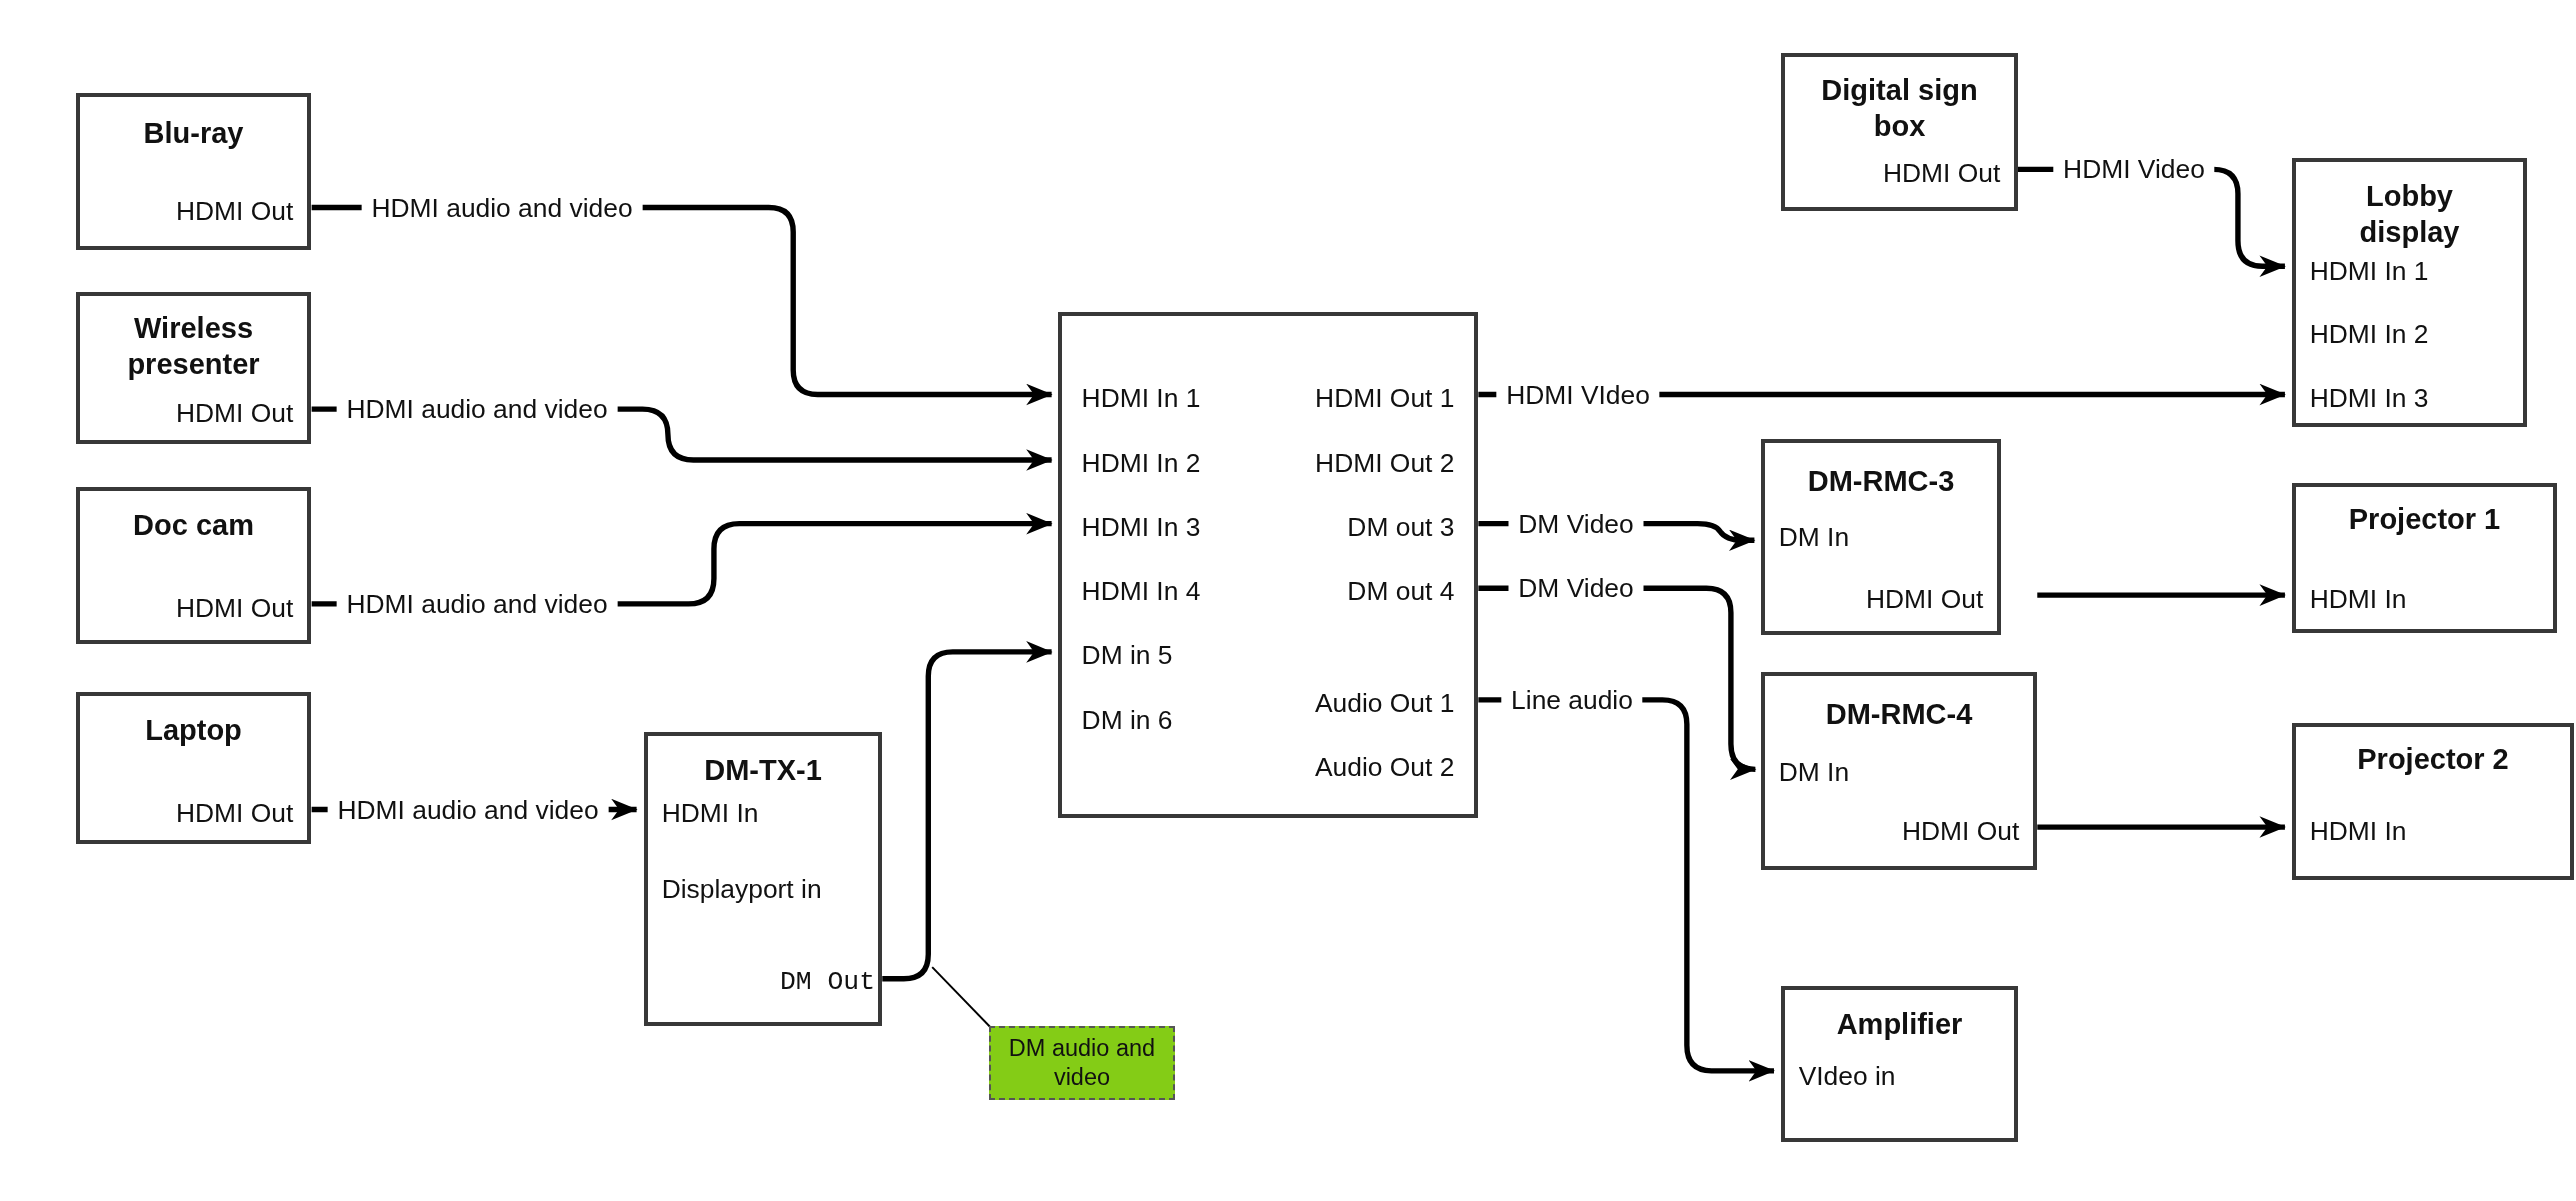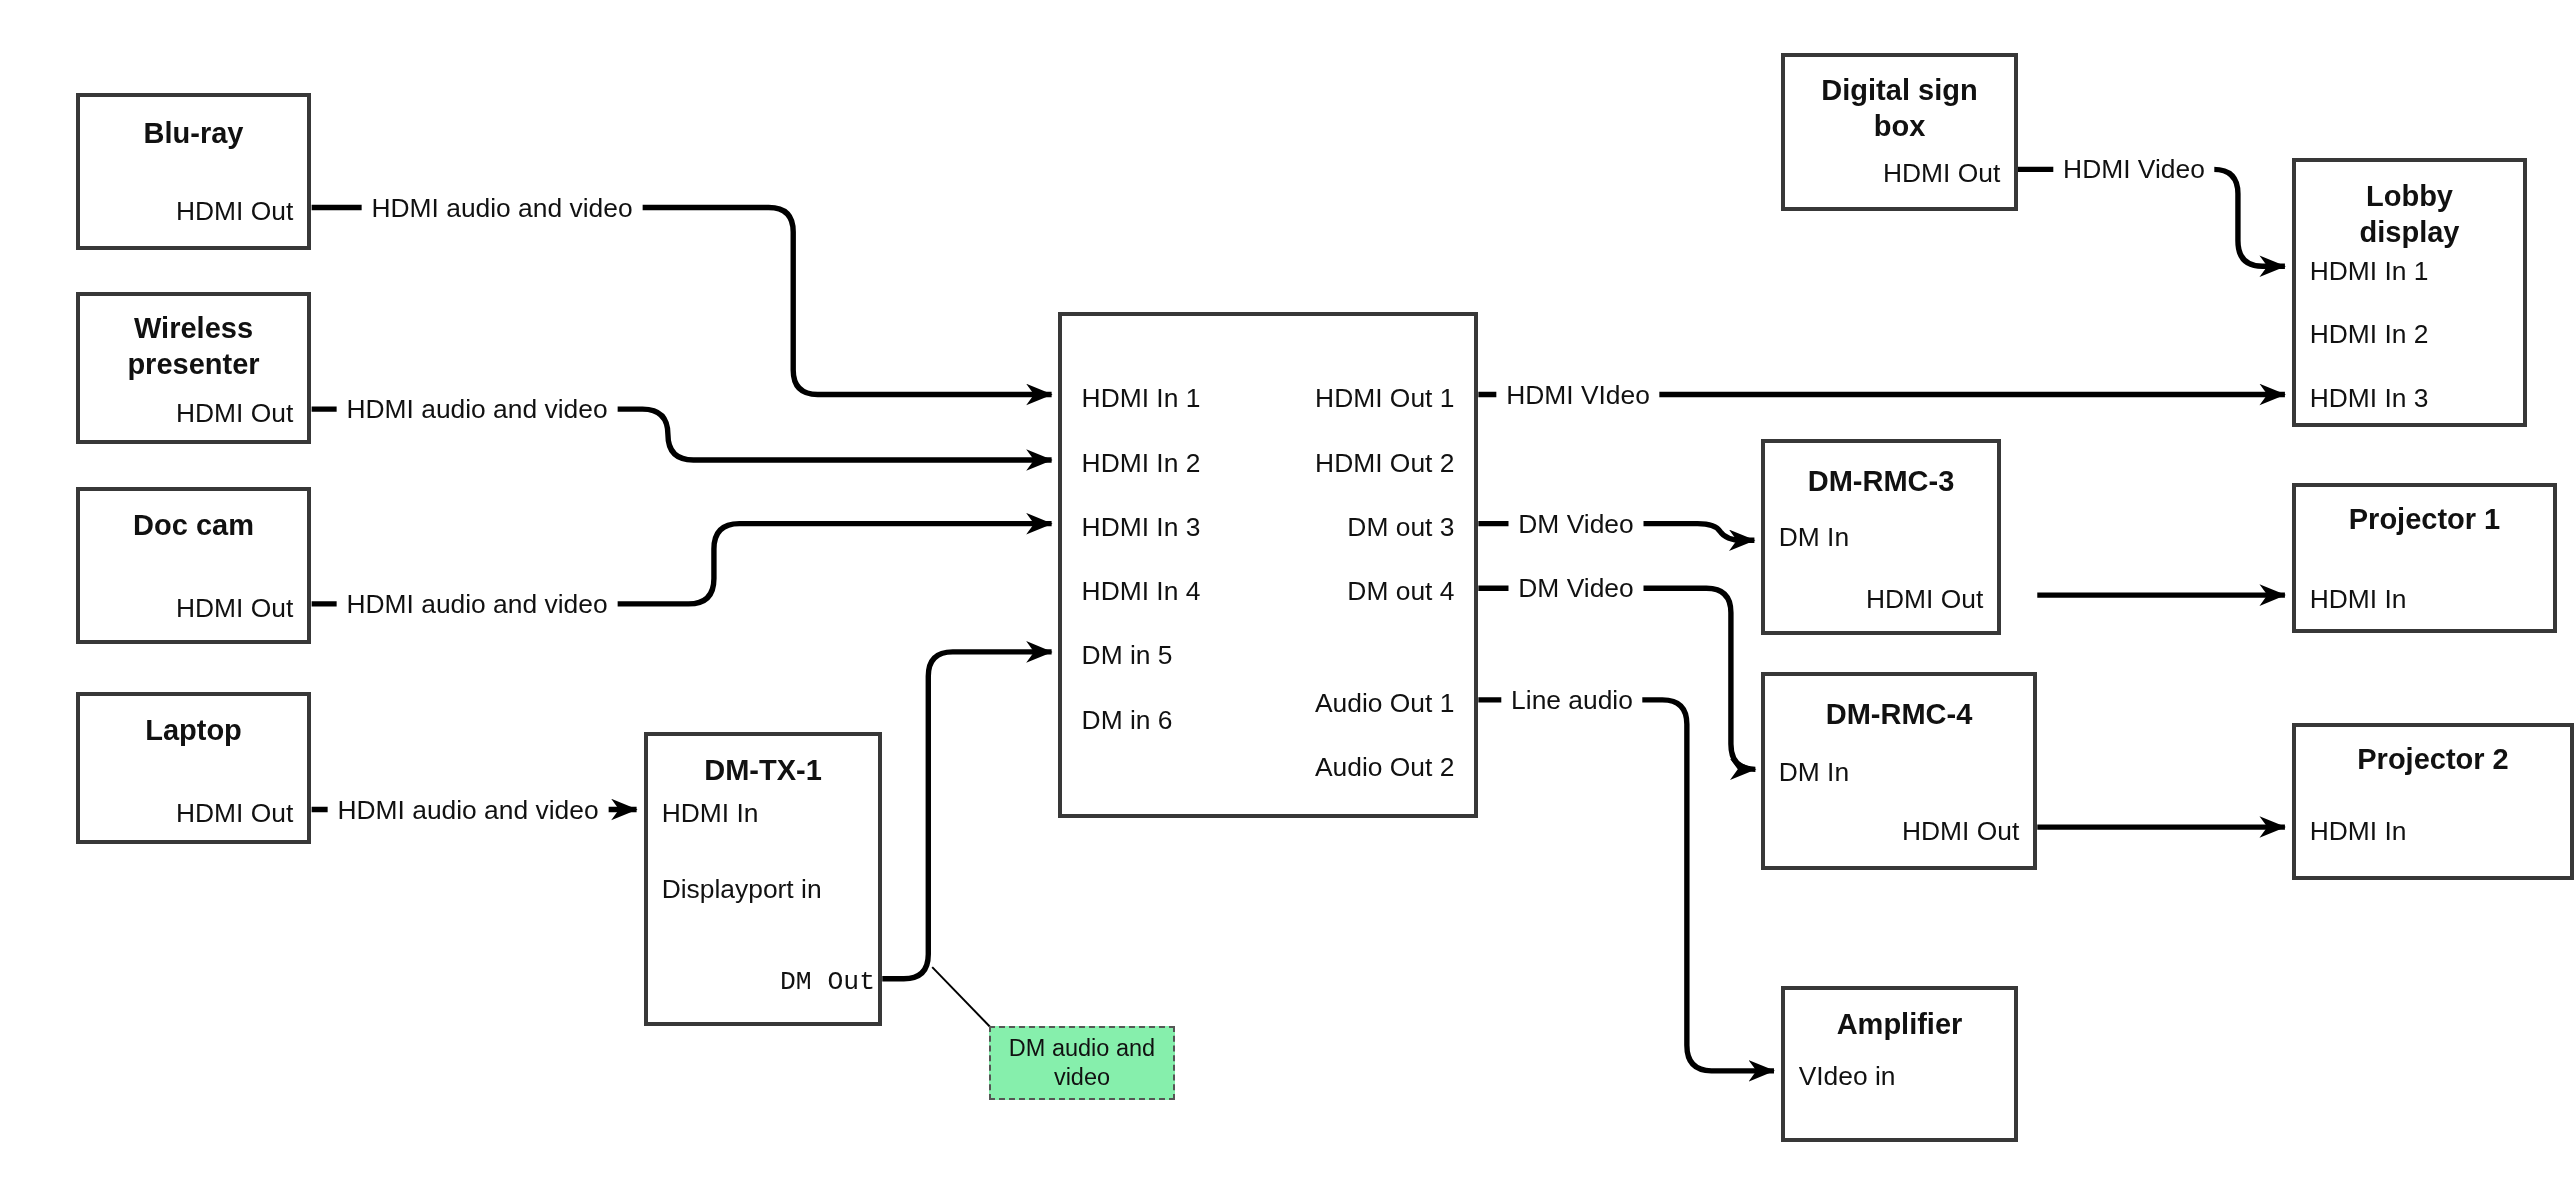--- a/index.html
+++ b/index.html
@@ -46,21 +46,21 @@
     transform: translate(-50%, -50%);
     background: #ffffff;
     padding: 1px 9.8px;
     font-size: 26.4px;
     white-space: nowrap;
   }
   .callout-box {
     position: absolute;
     box-sizing: border-box;
     border: 2px dashed #555555;
-    background: #86efac;
+    background: #84cc16;
     display: flex;
     align-items: center;
     justify-content: center;
     text-align: center;
     font-size: 23.5px;
     line-height: 29px;
     white-space: pre-line;
   }
 </style>
 </head>

